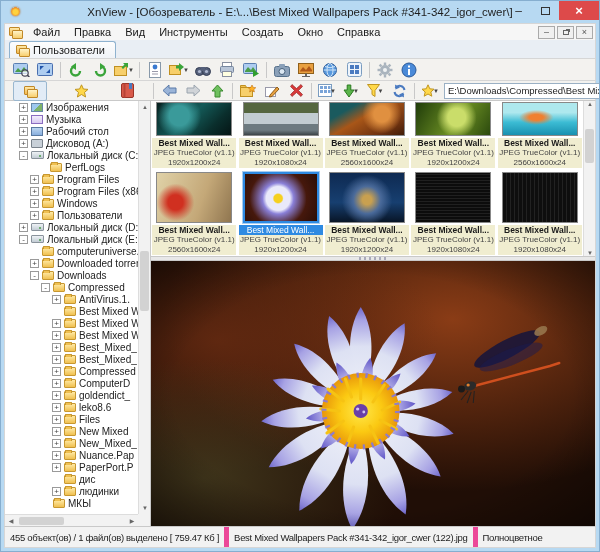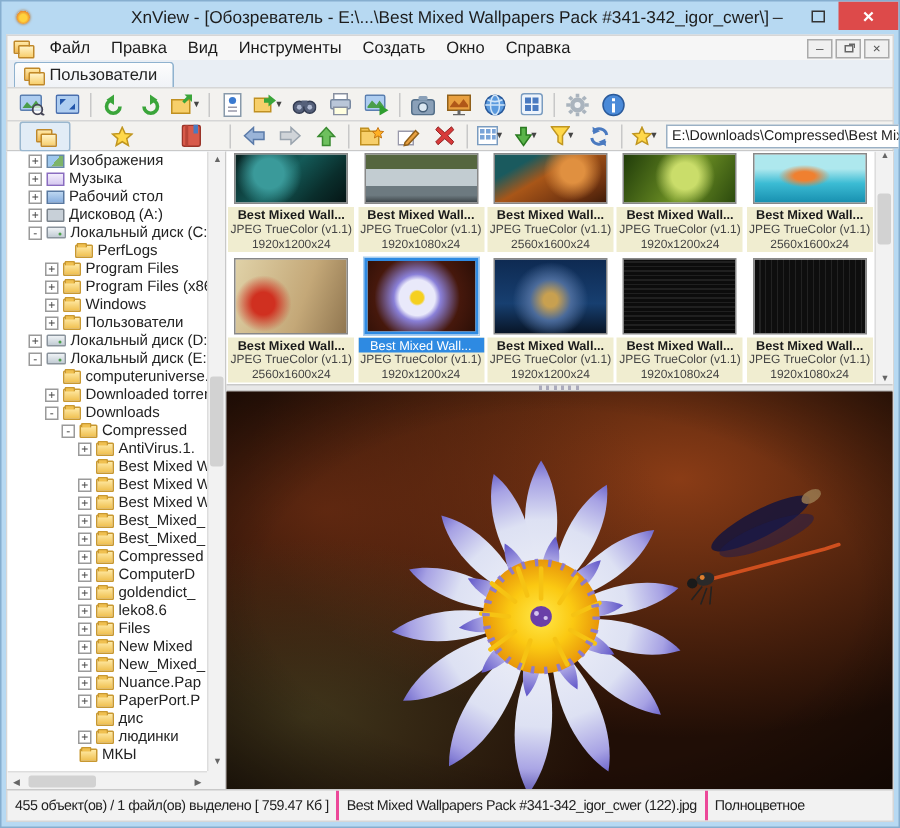--- a/index.html
+++ b/index.html
@@ -95,21 +95,21 @@
   .v-rock2 { background:repeating-linear-gradient(90deg,#0e0e0e 0 3px,#222 3px 4px); }
 
   
   .splitter { height:5px; background:#e8e8e8; border-top:1px solid #c9c9c9; border-bottom:1px solid #c9c9c9; display:flex; align-items:center; justify-content:center; }
   .splitter .grip { width:28px; height:3px; background:repeating-linear-gradient(90deg,#aab 0 2px,transparent 2px 5px); }
   .preview { flex:1; position:relative; background:#1a0c06; overflow:hidden; }
   .preview svg { display:block; width:100%; height:100%; }
 
   
   .statusbar { height:22px; margin:0 3px; background:#f2f2f2; border:1px solid #d6d6d6; border-top:1px solid #c9c9c9; display:flex; align-items:center; font-size:9.5px; letter-spacing:-0.3px; color:#222; white-space:nowrap; overflow:hidden; }
-  .sfield { padding:0 5px; border-right:2px solid #ec4899; height:100%; display:flex; align-items:center; flex:none; overflow:hidden; }
+  .sfield { padding:0 5px; border-right:5px solid #ec4899; height:100%; display:flex; align-items:center; flex:none; overflow:hidden; }
   .sfield:last-child { border-right:none; }
 
   .ticon { display:block; }
 </style>
 </head>
 <body>
 
 <div class="window">
 
   <div class="titlebar">

